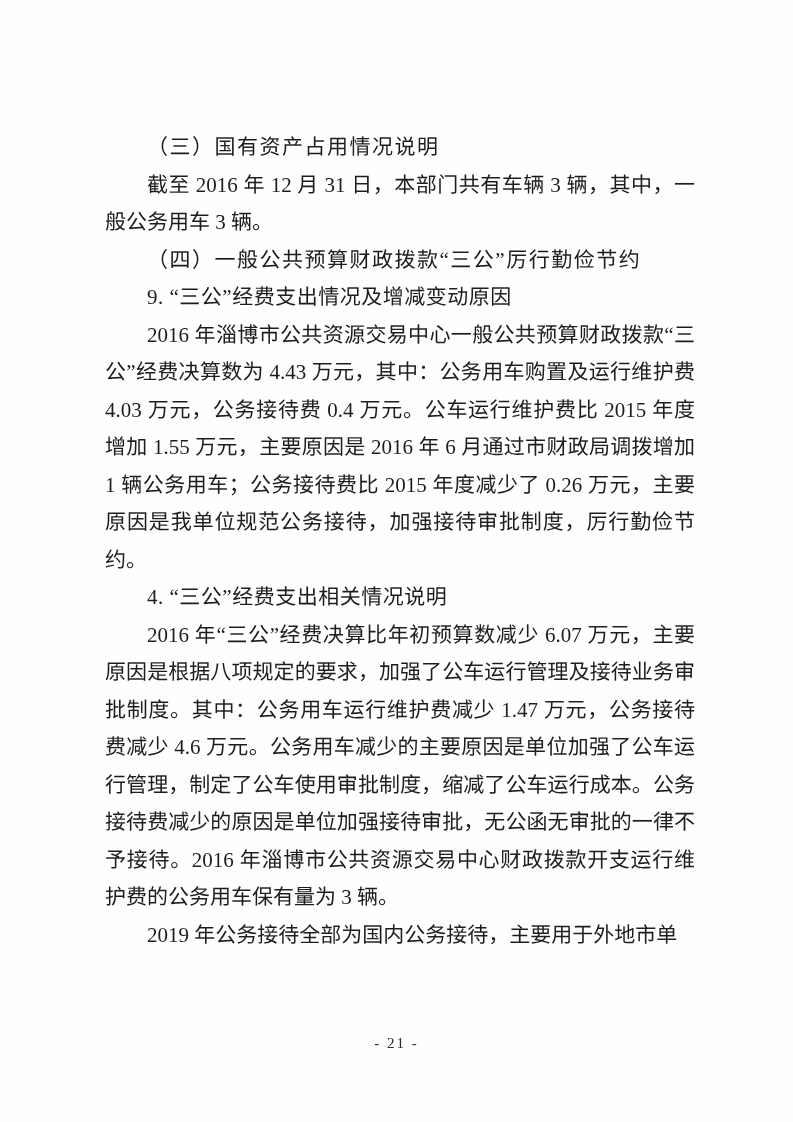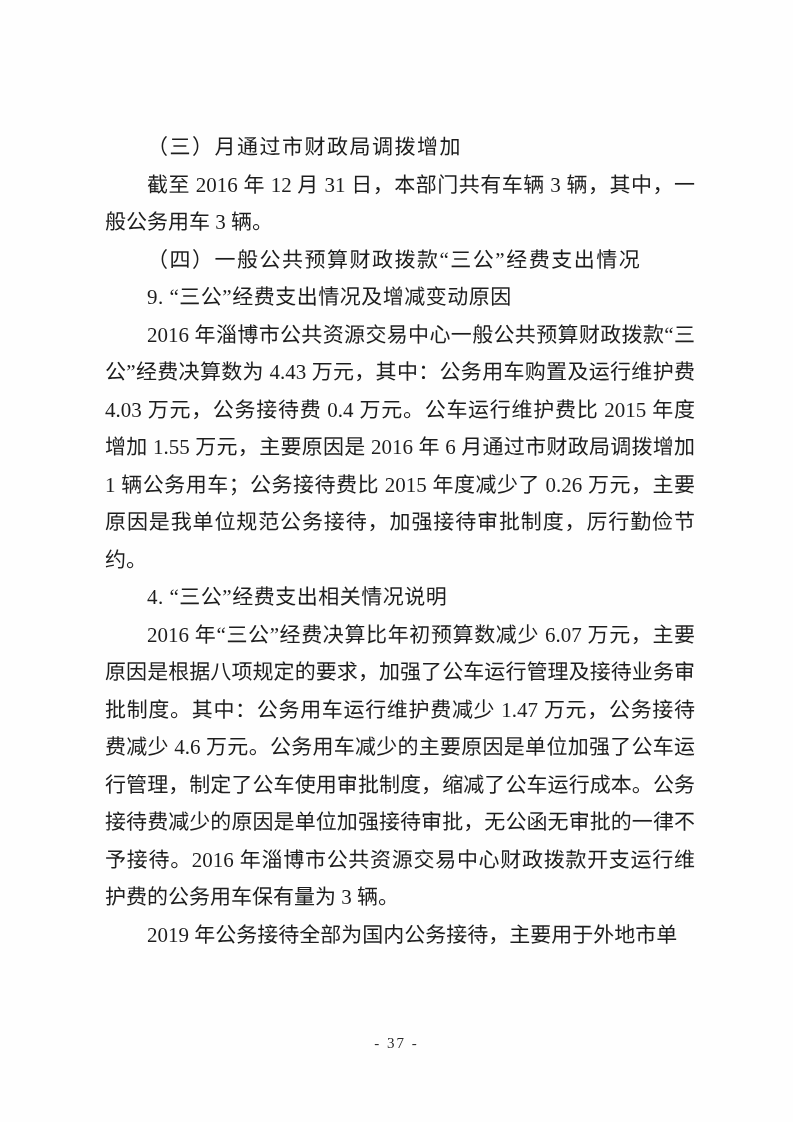--- a/index.html
+++ b/index.html
@@ -53,23 +53,23 @@
     font-size: 15px;
     letter-spacing: 2px;
     color: #2a2a2a;
   }
 </style>
 </head>
 <body>
 
 <div class="page">
   <main class="content">
-    <p class="para heading">（三）月通过市财政局调拨增加</p>
+    <p class="para heading">（三）国有资产占用情况说明</p>
     <p class="para body">截至 2016 年 12 月 31 日，本部门共有车辆 3 辆，其中，一般公务用车 3 辆。</p>
-    <p class="para heading">（四）一般公共预算财政拨款“三公”经费支出情况</p>
+    <p class="para heading">（四）一般公共预算财政拨款“三公”厉行勤俭节约</p>
     <p class="para subheading">9. “三公”经费支出情况及增减变动原因</p>
     <p class="para body">2016 年淄博市公共资源交易中心一般公共预算财政拨款“三公”经费决算数为 4.43 万元，其中：公务用车购置及运行维护费 4.03 万元，公务接待费 0.4 万元。公车运行维护费比 2015 年度增加 1.55 万元，主要原因是 2016 年 6 月通过市财政局调拨增加 1 辆公务用车；公务接待费比 2015 年度减少了 0.26 万元，主要原因是我单位规范公务接待，加强接待审批制度，厉行勤俭节约。</p>
     <p class="para subheading">4. “三公”经费支出相关情况说明</p>
     <p class="para body">2016 年“三公”经费决算比年初预算数减少 6.07 万元，主要原因是根据八项规定的要求，加强了公车运行管理及接待业务审批制度。其中：公务用车运行维护费减少 1.47 万元，公务接待费减少 4.6 万元。公务用车减少的主要原因是单位加强了公车运行管理，制定了公车使用审批制度，缩减了公车运行成本。公务接待费减少的原因是单位加强接待审批，无公函无审批的一律不予接待。2016 年淄博市公共资源交易中心财政拨款开支运行维护费的公务用车保有量为 3 辆。</p>
     <p class="para body">2019 年公务接待全部为国内公务接待，主要用于外地市单</p>
   </main>
-  <footer class="footer">- 37 -</footer>
+  <footer class="footer">- 21 -</footer>
 </div>
 
 </body></html>

